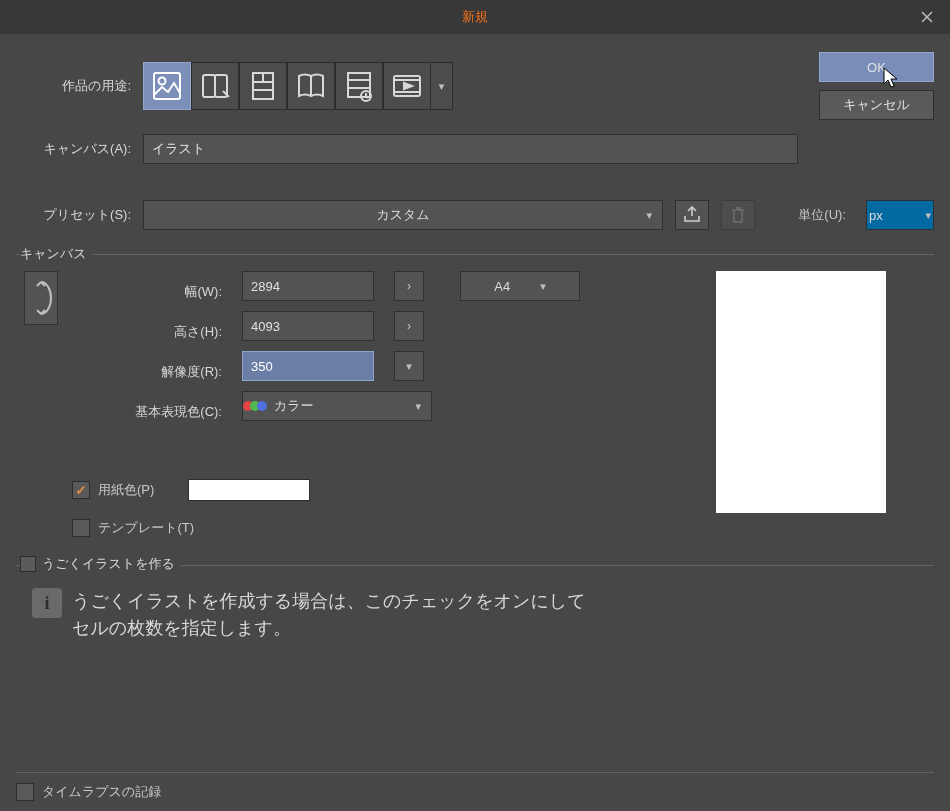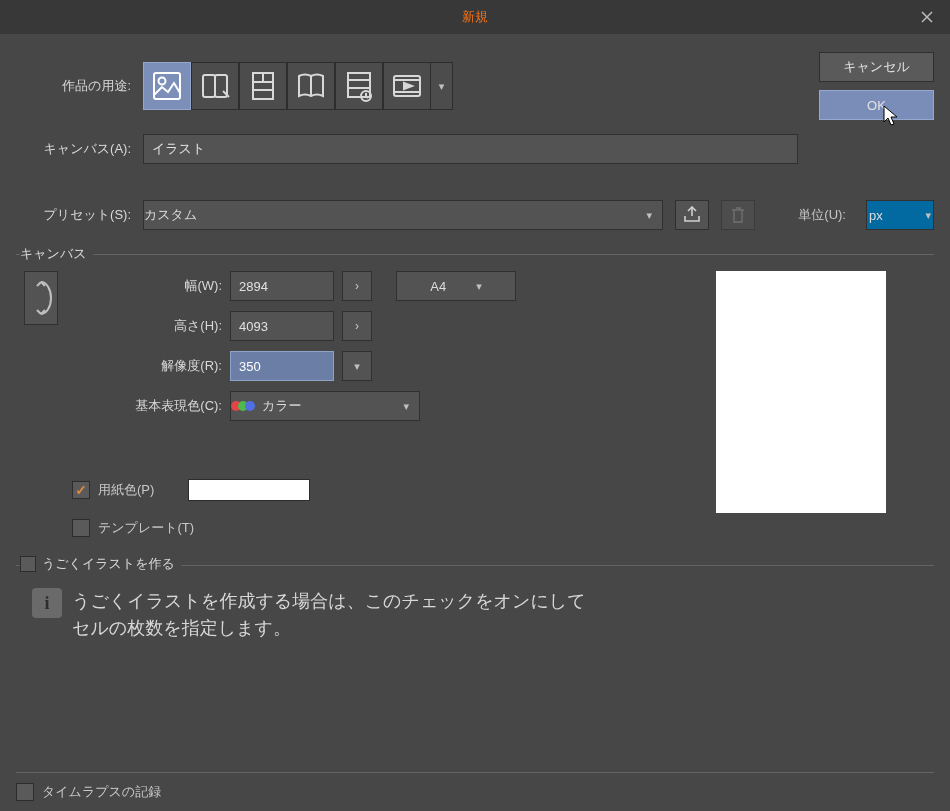--- a/index.html
+++ b/index.html
@@ -89,21 +89,21 @@
     font-size: 13px;
   }
   .file-input { flex: 1; max-width: 655px; }
   
   .preset-row { gap: 12px; margin-top: 22px; }
   .preset-select {
     flex: 1; max-width: 520px;
     height: 30px;
     background: #535353;
     border: 1px solid #303030;
-    display: flex; align-items: center; justify-content: flex-start;
+    display: flex; align-items: center; justify-content: center;
     position: relative; color: #dcdcdc; cursor: pointer;
   }
   .preset-select .chev { position: absolute; right: 10px; }
   .icon-btn {
     width: 34px; height: 30px;
     background: #535353; border: 1px solid #303030;
     display: flex; align-items: center; justify-content: center;
     cursor: pointer;
   }
   .icon-btn.disabled { opacity: .5; cursor: default; }
@@ -129,24 +129,24 @@
   }
   .canvas-body { display: flex; gap: 22px; }
   .canvas-left { display: flex; gap: 14px; align-items: flex-start; }
   .orient-btn {
     width: 34px; height: 54px;
     background: #535353; border: 1px solid #303030;
     display: flex; align-items: center; justify-content: center;
     color: #c8c8c8; cursor: pointer;
   }
   .fields { display: flex; flex-direction: column; gap: 10px; }
-  .field-row { display: flex; align-items: center; gap: 8px; }
+  .field-row { display: flex; align-items: flex-end; gap: 20px; }
   .field-label { width: 150px; text-align: right; color: #d8d8d8; }
   .num-input {
-    width: 104px; height: 30px;
+    width: 132px; height: 30px;
     background: #535353; border: 1px solid #303030;
     color: #e0e0e0; padding: 0 8px; font-size: 13px;
   }
   .num-input.selected { background: #6a7ea6; border: 1px solid #8fa2c8; color: #fff; }
   .small-btn {
     width: 30px; height: 30px;
     background: #535353; border: 1px solid #303030;
     display: flex; align-items: center; justify-content: center;
     color: #c8c8c8; cursor: pointer; font-size: 12px;
   }
@@ -265,28 +265,28 @@
           <line x1="4" y1="23" x2="30" y2="23"></line>
           <path d="M14 14 l8 3 l-8 3 z" fill="#d8d8d8"></path>
         </svg>
       </div>
       <div class="purpose-extra">
         <span class="chev">▾</span>
       </div>
     </div>
 
     <div class="right-btns">
-      <div class="btn btn-cancel">
-        <span>キャンセル</span>
-      </div>
       <div class="btn btn-ok">
         <span>OK</span>
         <svg class="cursor-arrow" viewBox="0 0 18 22">
           <path d="M2 1 L2 17 L6 13 L9 20 L12 19 L9 12 L15 12 Z" fill="#fff" stroke="#000" stroke-width="1"></path>
         </svg>
+      </div>
+      <div class="btn btn-cancel">
+        <span>キャンセル</span>
       </div>
     </div>
   </div>
 
   <div class="row file-row">
     <div class="label-col">キャンバス(A):</div>
     <input class="text-input file-input" value="イラスト" style="">
   </div>
 
   <div class="row preset-row">

